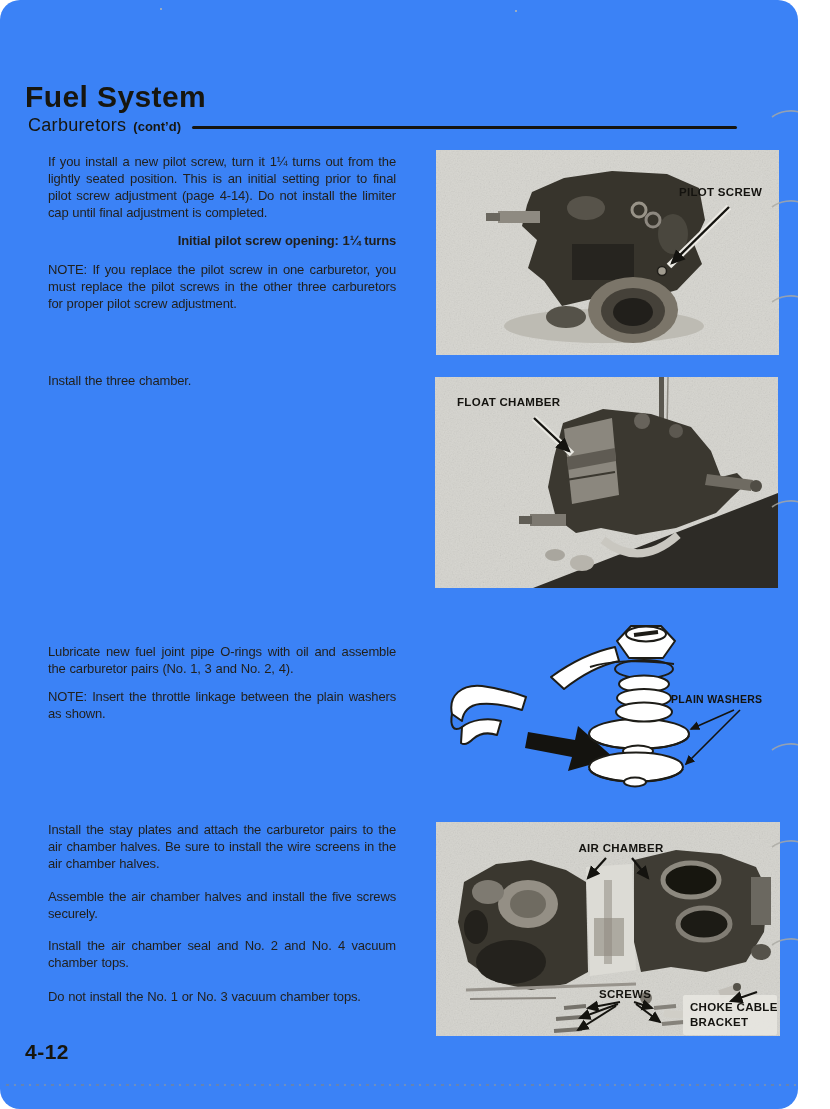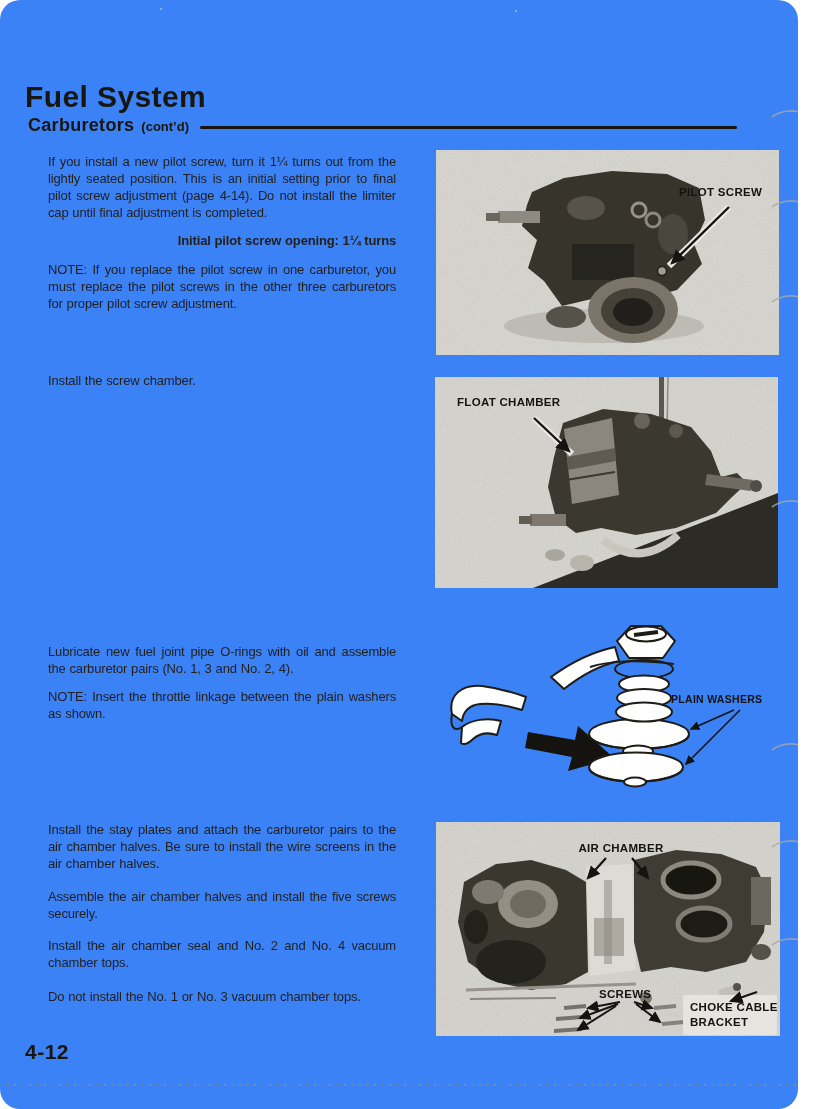--- a/index.html
+++ b/index.html
@@ -11,21 +11,21 @@
     font-family: "Liberation Sans", sans-serif; color: #1b1a16; border-radius: 20px;
   }
   .title {
     position: absolute; left: 25px; top: 80px;
     font-size: 30px; font-weight: bold; letter-spacing: 0.4px; color: #17160f;
   }
   .subtitle-row {
     position: absolute; left: 28px; top: 113px; width: 709px; height: 24px;
     display: flex; align-items: center;
   }
-  .subtitle { font-size: 18px; font-weight: bold; letter-spacing: 0.3px; color: #17160f; text-align: center; }
+  .subtitle { font-size: 18px; font-weight: normal; letter-spacing: 0.3px; color: #17160f; text-align: center; }
   .subtitle-suffix { font-size: 13px; font-weight: bold; margin-left: 7px; margin-top: 3px; color: #17160f; }
   .section-rule { flex: 1; height: 3px; background: #15140f; margin-left: 11px; margin-top: 5px; border-radius: 2px; }
   .para {
     position: absolute; left: 28px; width: 348px;
     font-size: 13px; line-height: 17px; text-align: justify;
     letter-spacing: -0.15px; word-spacing: 0.4px; color: #211f1b; margin-left: 20px;
   }
   .para.bold { font-weight: bold; text-align: right; }
   .fig { position: absolute; margin-left: 40px; }
   .fig svg { display: block; width: 100%; height: 100%; }
@@ -64,21 +64,21 @@
   <h1 class="title">Fuel System</h1>
   <div class="subtitle-row">
     <span class="subtitle">Carburetors</span>
     <span class="subtitle-suffix">(cont’d)</span>
     <span class="section-rule"></span>
   </div>
 
   <p class="para" style="top:153px">If you install a new pilot screw, turn it 1¼ turns out from the lightly seated position. This is an initial setting prior to final pilot screw adjustment (page 4-14). Do not install the limiter cap until final adjustment is completed.</p>
   <p class="para bold" style="top:232px">Initial pilot screw opening: 1¼ turns</p>
   <p class="para" style="top:261px">NOTE:  If you replace the pilot screw in one carburetor, you must replace the pilot screws in the other three carburetors for proper pilot screw adjustment.</p>
-  <p class="para" style="top:372px">Install the screw chamber.</p>
+  <p class="para" style="top:372px">Install the three chamber.</p>
   <p class="para" style="top:643px">Lubricate new fuel joint pipe O-rings with oil and assemble the carburetor pairs (No. 1, 3 and No. 2, 4).</p>
   <p class="para" style="top:688px">NOTE:  Insert the throttle linkage between the plain washers as shown.</p>
   <p class="para" style="top:821px">Install the stay plates and attach the carburetor pairs to the air chamber halves. Be sure to install the wire screens in the air chamber halves.</p>
   <p class="para" style="top:888px">Assemble the air chamber halves and install the five screws securely.</p>
   <p class="para" style="top:937px">Install the air chamber seal and No. 2 and No. 4 vacuum chamber tops.</p>
   <p class="para" style="top:988px">Do not install the No. 1 or No. 3 vacuum chamber tops.</p>
 
   <div class="fig" style="left:396px; top:150px; width:343px; height:205px">
     <svg viewBox="0 0 343 205">
       <rect width="343" height="205" fill="#d6d5cf"></rect>

